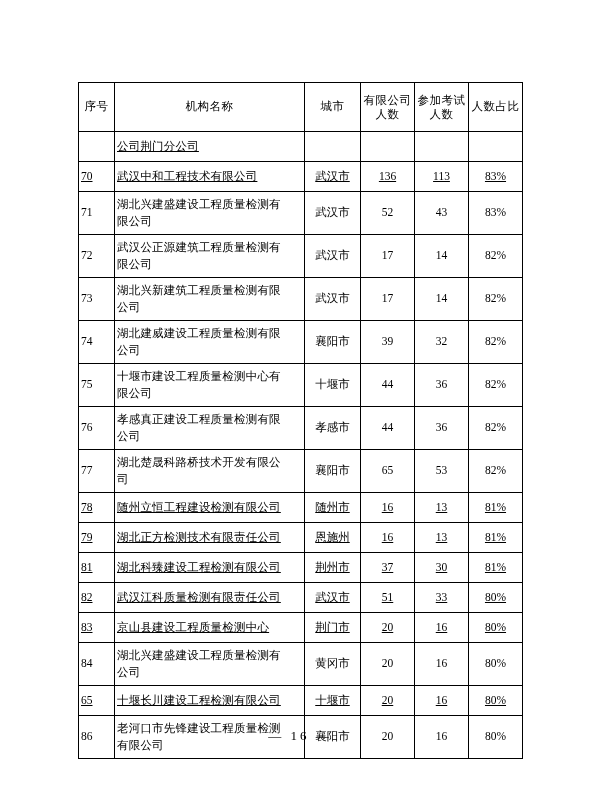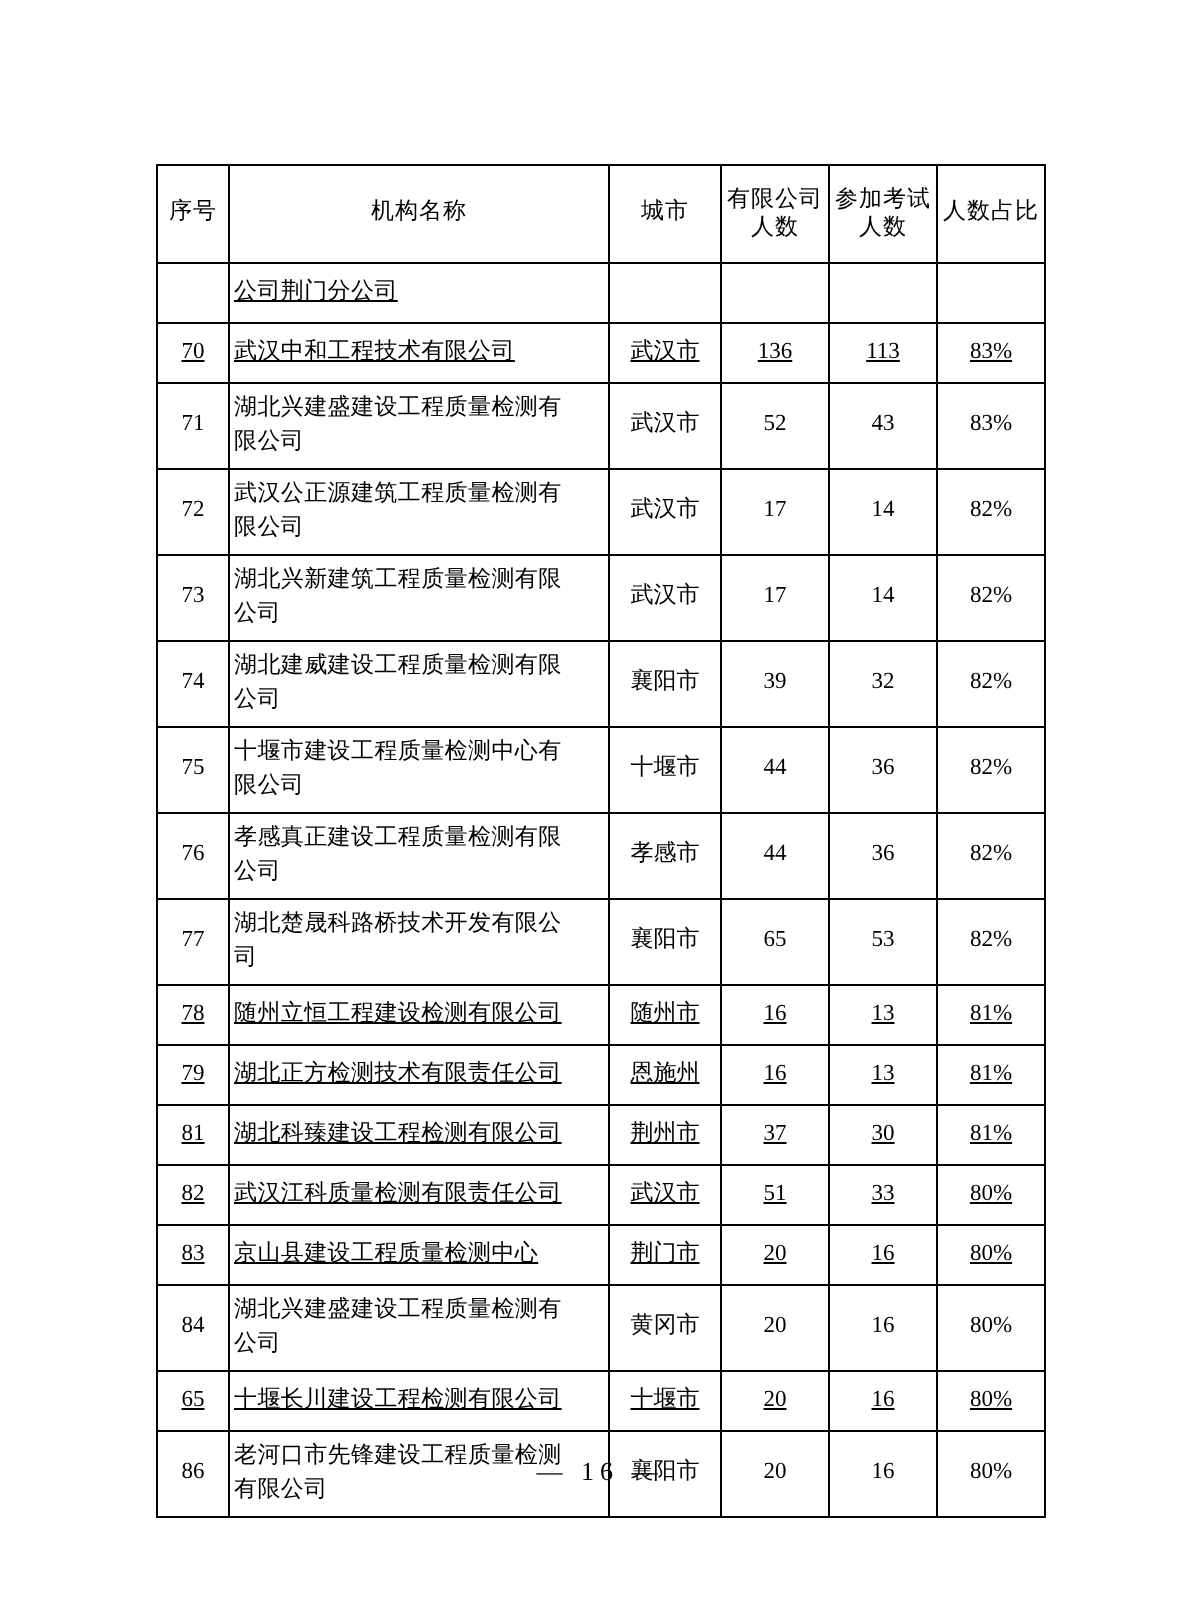--- a/index.html
+++ b/index.html
@@ -50,21 +50,20 @@
     text-align: center;
     font-size: 12px;
     letter-spacing: 0.5px;
     height: 42px;
   }
   th.head .two-line {
     display: block;
     line-height: 1.25;
   }
   td.idx {
-    text-align: center;
     font-size: 12px;
   }
   td.name {
     text-align: left;
     padding-left: 6px;
     padding-right: 4px;
     letter-spacing: 0.2px;
   }
   td.city, td.num, td.pct {
     text-align: center;

